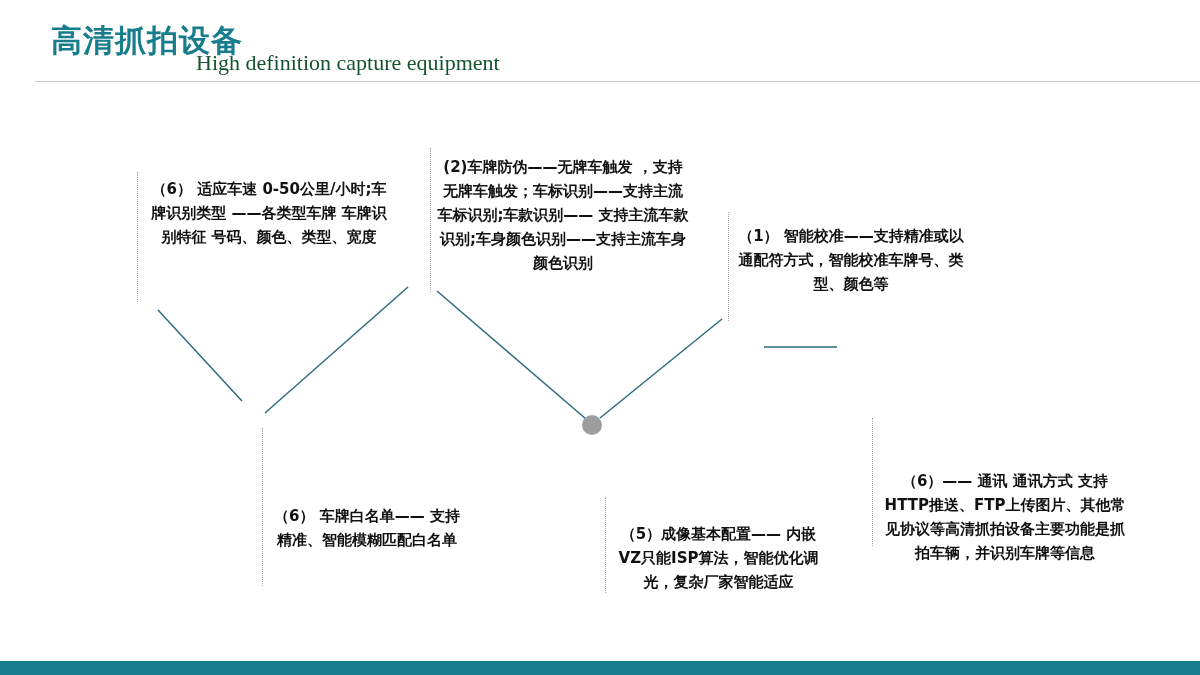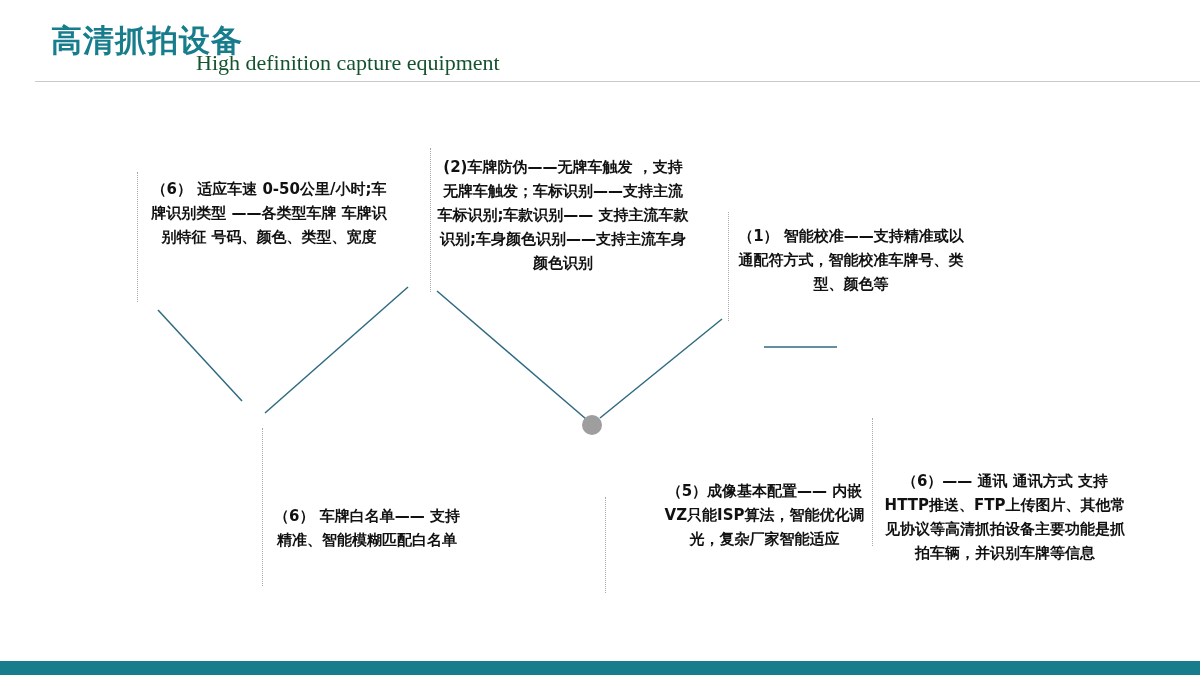--- a/index.html
+++ b/index.html
@@ -64,16 +64,16 @@
 <div class="vline" style="left:430px; top:148px; height:144px;"></div>
 <div class="vline" style="left:728px; top:212px; height:109px;"></div>
 <div class="vline" style="left:262px; top:428px; height:158px;"></div>
 <div class="vline" style="left:605px; top:497px; height:96px;"></div>
 <div class="vline" style="left:872px; top:418px; height:128px;"></div>
 
 <div class="node" style="left:150px; top:177px; width:238px;">（6） 适应车速 0-50公里/小时;车牌识别类型 ——各类型车牌 车牌识别特征 号码、颜色、类型、宽度</div>
 <div class="node" style="left:437px; top:155px; width:252px;">(2)车牌防伪——无牌车触发 ，支持无牌车触发；车标识别——支持主流车标识别;车款识别—— 支持主流车款识别;车身颜色识别——支持主流车身颜色识别</div>
 <div class="node" style="left:737px; top:224px; width:228px;">（1） 智能校准——支持精准或以通配符方式，智能校准车牌号、类型、颜色等</div>
 <div class="node" style="left:271px; top:504px; width:192px;">（6） 车牌白名单—— 支持精准、智能模糊匹配白名单</div>
-<div class="node" style="left:611px; top:479px; width:215px;margin-left:46px;">（5）成像基本配置—— 内嵌VZ只能ISP算法，智能优化调光，复杂厂家智能适应</div>
+<div class="node" style="left:611px; top:522px; width:215px;">（5）成像基本配置—— 内嵌VZ只能ISP算法，智能优化调光，复杂厂家智能适应</div>
 <div class="node" style="left:881px; top:428px; width:248px;margin-top:41px;">（6）—— 通讯 通讯方式 支持HTTP推送、FTP上传图片、其他常见协议等高清抓拍设备主要功能是抓拍车辆，并识别车牌等信息</div>
 
 <div class="footer-bar"></div>
 
 </body></html>

